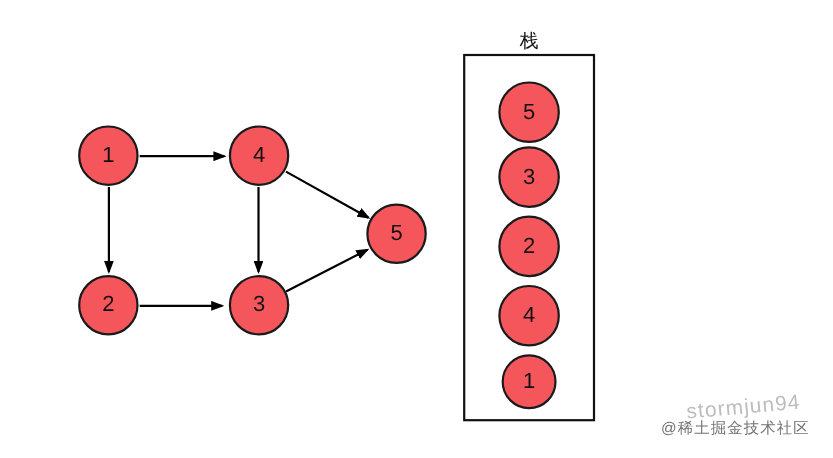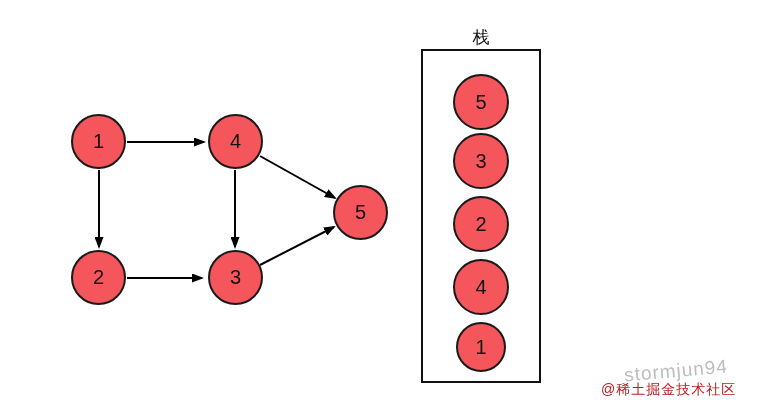--- a/index.html
+++ b/index.html
@@ -70,21 +70,21 @@
     font-size: 19px;
     color: #bdbdbd;
     transform: rotate(-5deg);
     white-space: nowrap;
     letter-spacing: 1px;
   }
   .wm-community {
     position: absolute;
     left: 601px; top: 381px;
     font-size: 14px;
-    color: #b91c1c;
+    color: #737373;
     white-space: nowrap;
     letter-spacing: 1px;
   }
 </style>
 </head>
 <body>
 
 <div class="canvas">
 
   <svg class="edges-layer" viewBox="0 0 757 416">

